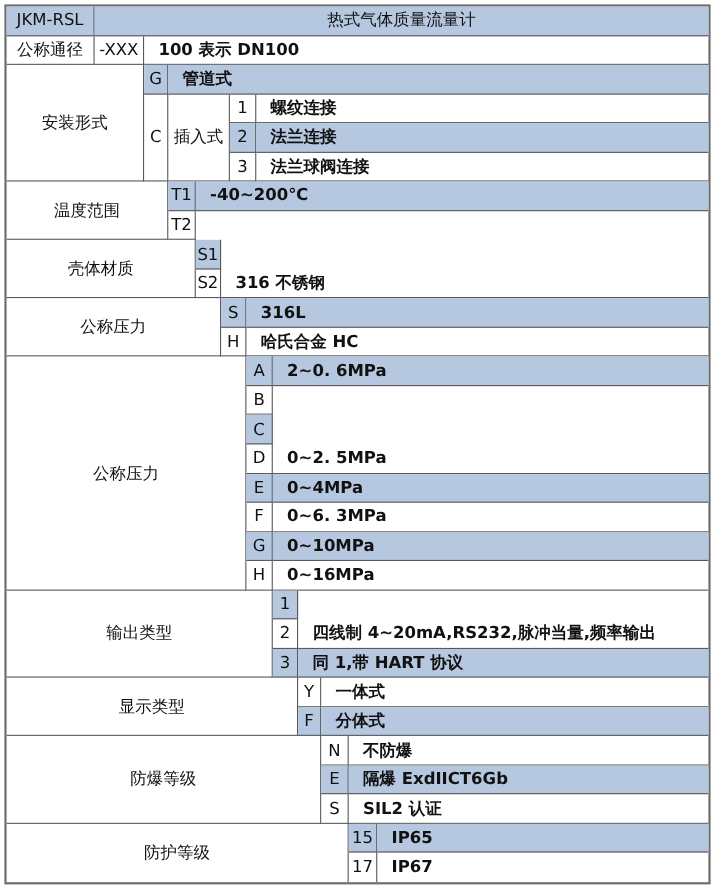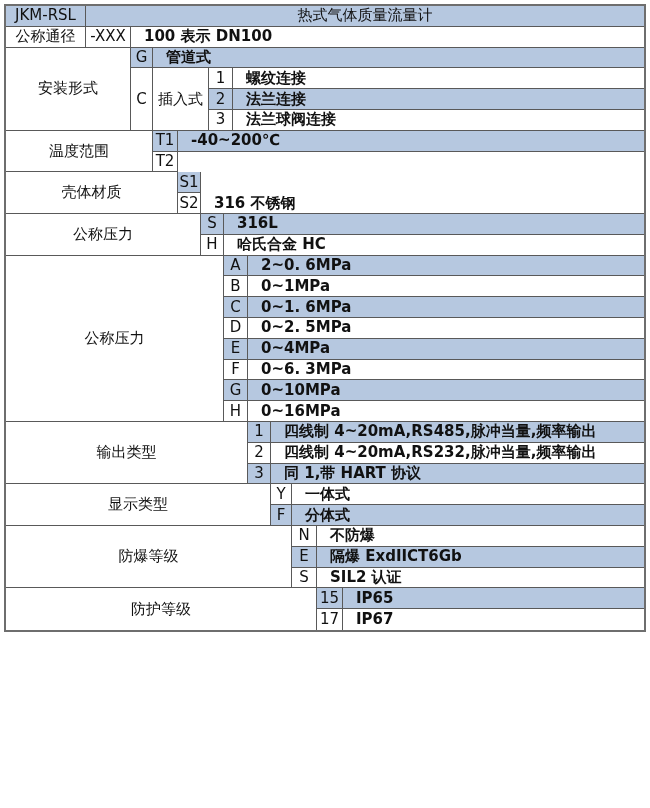--- a/index.html
+++ b/index.html
@@ -2,21 +2,21 @@
 <html><head>
 <meta charset="utf-8">
 <style>
   html,body{margin:0;padding:0;}
   body{
     width:650px;height:808px;position:relative;background:#ffffff;
     font-family:"DejaVu Sans","Liberation Sans",sans-serif;
     color:#111111;font-size:15px;
   }
   #tbl{
-    position:absolute;left:4px;top:4px;width:642px;height:628px;
+    position:absolute;left:4px;top:4px;width:642px;height:800px;
     box-sizing:border-box;border:2px solid #6e6e6e;background:#ffffff;
     display:grid;
     grid-template-columns:80px 45px 22px 25px 23px 8px 15px 9px 15px 23px 21px 25px 26px 1fr;
     grid-template-rows:repeat(30,1fr);
   }
   .c{
     box-sizing:border-box;display:flex;align-items:center;justify-content:center;
     border-right:1px solid #595959;border-bottom:1px solid #595959;
     overflow:hidden;white-space:nowrap;line-height:1;
   }
@@ -62,37 +62,34 @@
   <div class="c" style="grid-area:11/1/13/6">公称压力</div>
   <div class="c hl" style="grid-area:11/6/12/8">S</div>
   <div class="c hl l nr" style="grid-area:11/8/12/15">316L</div>
   <div class="c" style="grid-area:12/6/13/8">H</div>
   <div class="c l nr" style="grid-area:12/8/13/15">哈氏合金 HC</div>
 
   <div class="c" style="grid-area:13/1/21/8">公称压力</div>
   <div class="c hl" style="grid-area:13/8/14/10">A</div>
   <div class="c hl l nr" style="grid-area:13/10/14/15">2~0. 6MPa</div>
   <div class="c" style="grid-area:14/8/15/10">B</div>
-  <div class="c l nr" style="grid-area:14/10/15/15">0~1MPa</div>
   <div class="c hl" style="grid-area:15/8/16/10">C</div>
-  <div class="c hl l nr" style="grid-area:15/10/16/15">0~1. 6MPa</div>
   <div class="c" style="grid-area:16/8/17/10">D</div>
   <div class="c l nr" style="grid-area:16/10/17/15">0~2. 5MPa</div>
   <div class="c hl" style="grid-area:17/8/18/10">E</div>
   <div class="c hl l nr" style="grid-area:17/10/18/15">0~4MPa</div>
   <div class="c" style="grid-area:18/8/19/10">F</div>
   <div class="c l nr" style="grid-area:18/10/19/15">0~6. 3MPa</div>
   <div class="c hl" style="grid-area:19/8/20/10">G</div>
   <div class="c hl l nr" style="grid-area:19/10/20/15">0~10MPa</div>
   <div class="c" style="grid-area:20/8/21/10">H</div>
   <div class="c l nr" style="grid-area:20/10/21/15">0~16MPa</div>
 
   <div class="c" style="grid-area:21/1/24/10">输出类型</div>
   <div class="c hl" style="grid-area:21/10/22/11">1</div>
-  <div class="c hl l nr" style="grid-area:21/11/22/15">四线制 4~20mA,RS485,脉冲当量,频率输出</div>
   <div class="c" style="grid-area:22/10/23/11">2</div>
   <div class="c l nr" style="grid-area:22/11/23/15">四线制 4~20mA,RS232,脉冲当量,频率输出</div>
   <div class="c hl" style="grid-area:23/10/24/11">3</div>
   <div class="c hl l nr" style="grid-area:23/11/24/15">同 1,带 HART 协议</div>
 
   <div class="c" style="grid-area:24/1/26/11">显示类型</div>
   <div class="c" style="grid-area:24/11/25/12">Y</div>
   <div class="c l nr" style="grid-area:24/12/25/15">一体式</div>
   <div class="c hl" style="grid-area:25/11/26/12">F</div>
   <div class="c hl l nr" style="grid-area:25/12/26/15">分体式</div>

